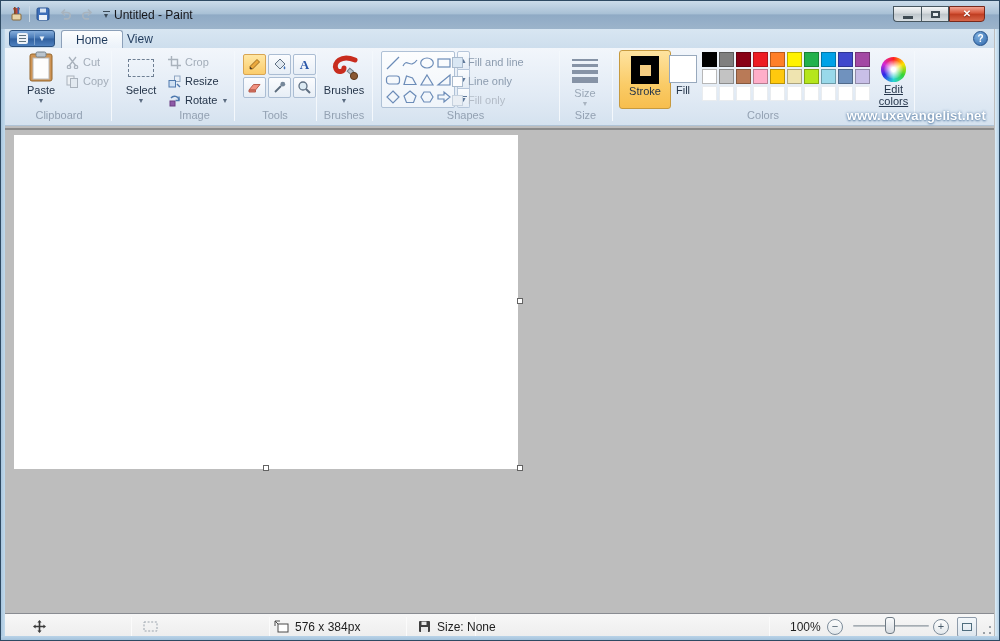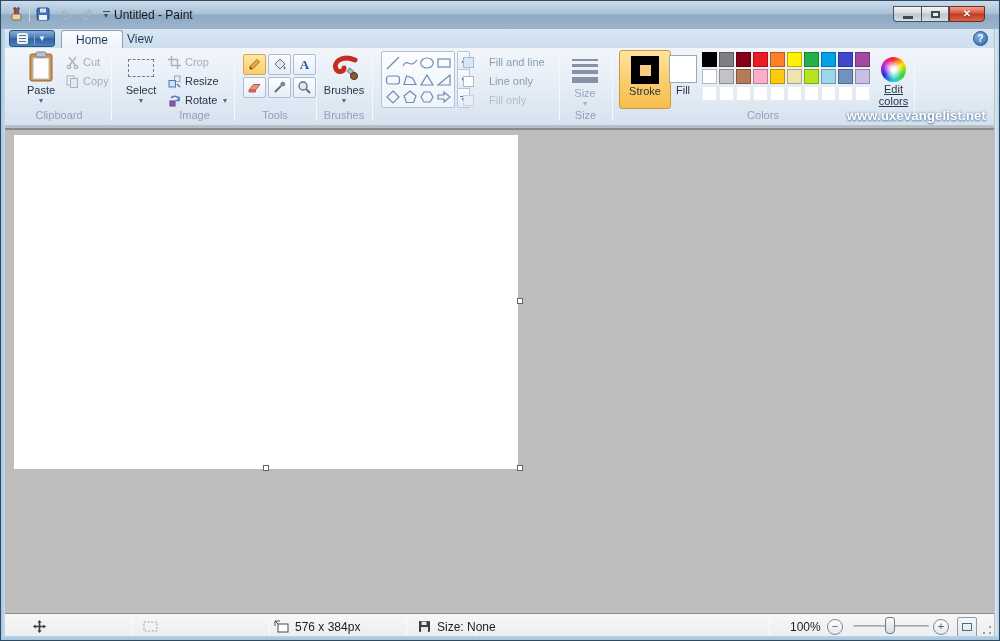--- a/index.html
+++ b/index.html
@@ -86,21 +86,21 @@
     grid-template-columns:repeat(3,23px); grid-auto-rows:21px; gap:2px; }
   .shape-panel { position:absolute; left:376px; top:3px; width:74px; height:57px;
     border:1px solid #AFC1D6; border-radius:2px; background:linear-gradient(#FCFDFE,#EFF4FA);
     display:grid; grid-template-columns:repeat(4,17px); grid-auto-rows:17px; gap:0; padding:2px; }
   .shape-cell { display:flex; align-items:center; justify-content:center; }
   .shape-scroll { position:absolute; left:452px; top:3px; width:13px; }
   .sscrollbtn { width:13px; height:19px; border:1px solid #B6C6DA; background:linear-gradient(#FAFCFE,#E4EcF5);
     color:#5E7899; font-size:7px; display:flex; align-items:center; justify-content:center; border-top-width:0; }
   .sscrollbtn:first-child { border-top-width:1px; border-radius:2px 2px 0 0; }
   .sscrollbtn:last-child { border-radius:0 0 2px 2px; flex-direction:column; line-height:2px; }
-  .shape-opt { position:absolute; left:458px; height:16px; display:flex; align-items:center; gap:15px;
+  .shape-opt { position:absolute; left:447px; height:16px; display:flex; align-items:center; gap:5px;
     font-size:11px; color:#8C9CAF;text-align:center; }
   .shape-opt .cb { width:11px; height:11px; border:1px solid #A9BACD; background:#D9E7F4; }
   .shape-opt.o2 .cb { background:#FDFDFE; }
   .shape-opt.o3 { color:#B3BCC7; }
   .shape-opt.o3 .cb { border-color:#C7D2DE; background:#E9EEF4; }
   .size-icon i { display:block; background:#8693A6; margin:3px auto; width:26px; }
   .stroke-btn { background:linear-gradient(#FEE3A0, #FACB66 60%, #F7BE4E); border:1px solid #C79A3F; }
   .stroke-swatch { width:28px; height:28px; background:#000; margin-top:5px;
     display:flex; align-items:center; justify-content:center; }
   .stroke-swatch i { width:11px; height:11px; background:#F6CE82; }
@@ -396,20 +396,21 @@
       <span>Fill and line</span>
     </div>
     <div class="shape-opt o2" style="top:25px;">
       <span class="cb"></span>
       <span>Line only</span>
     </div>
     <div class="shape-opt o3" style="top:44px;">
       <span class="cb"></span>
       <span>Fill only</span>
     </div>
+    <div class="glabel" style="left:367px;width:187px;">Shapes</div>
     <div class="gsep" style="left:554px;"></div>
 
     <div class="bigbtn" style="left:559px;width:42px;">
       <div class="size-icon" style="margin-top:5px;">
         <i style="height:2px;"></i>
           <i style="height:3px;"></i>
           <i style="height:4px;"></i>
           <i style="height:6px;"></i>
       </div>
       <span class="blabel" style="color:#9AA7B6;">Size</span>

